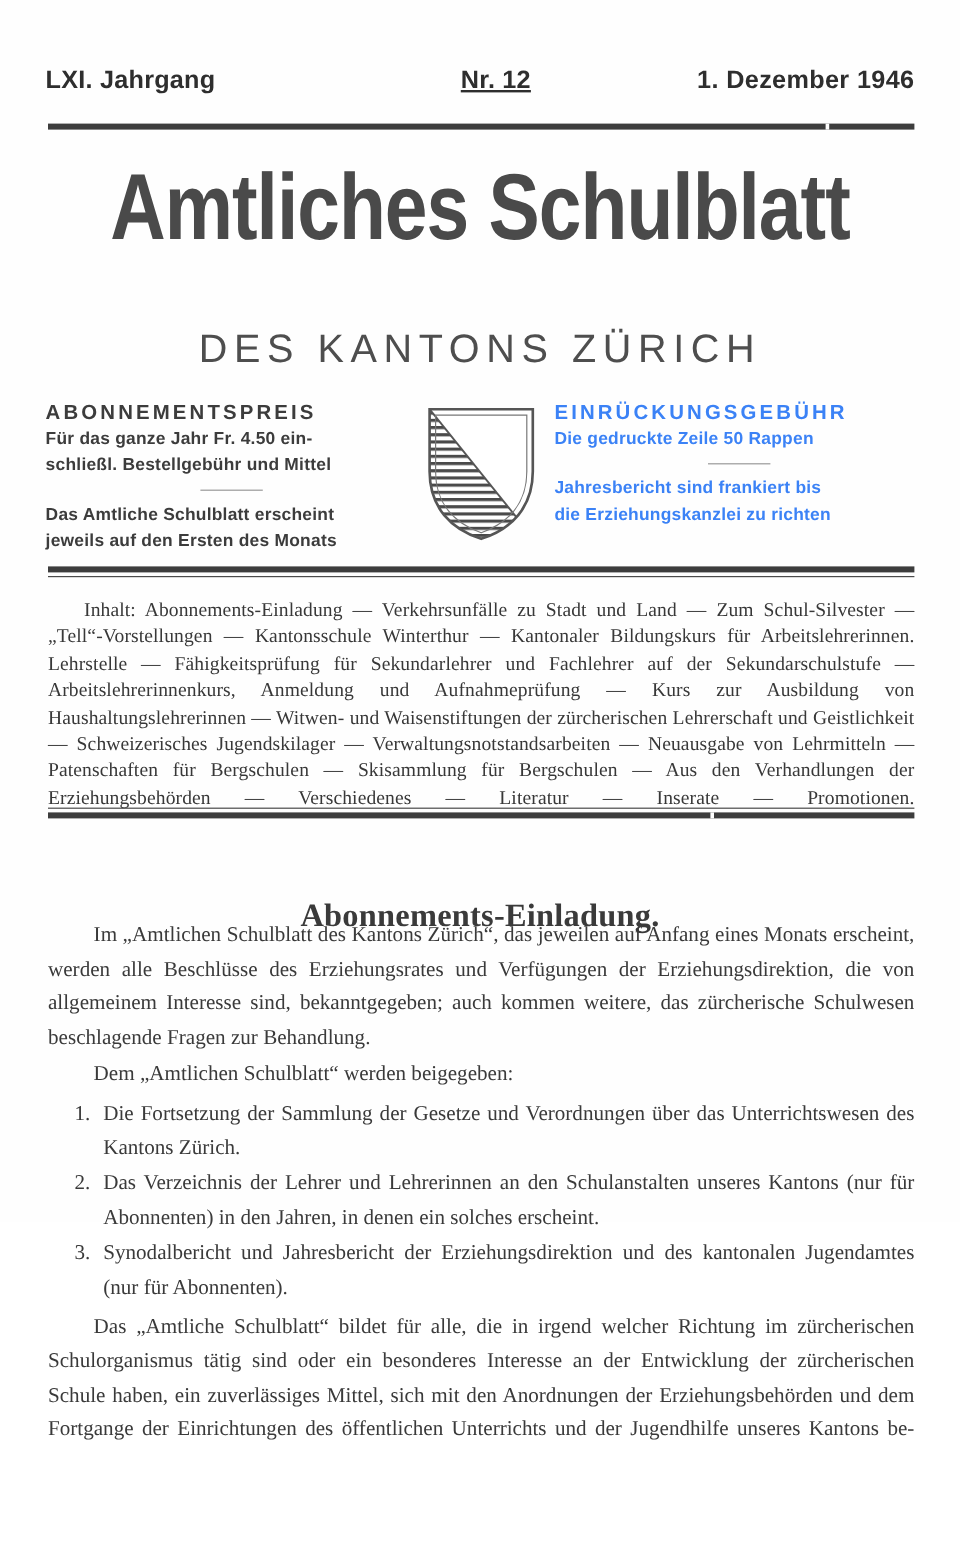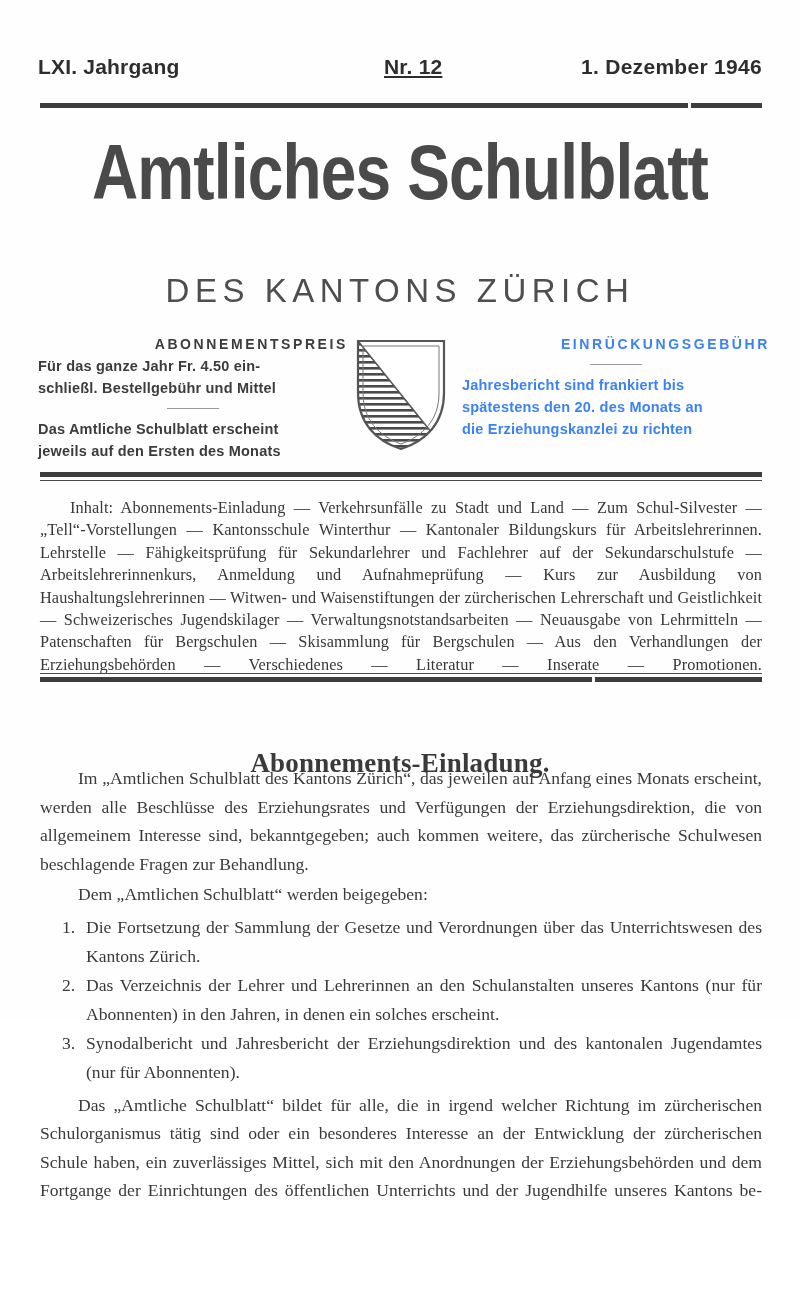--- a/index.html
+++ b/index.html
@@ -105,23 +105,22 @@
     width: 308px;
     font-family: "Liberation Sans", sans-serif;
     font-size: 14.5px;
     line-height: 22px;
     color: #3b82f6;
     font-weight: bold;
   }
   .info-head {
     letter-spacing: 2.6px;
     font-weight: bold;
-    font-size: 14px;
+    font-size: 17px;
     white-space: nowrap;
-    text-align: right;
   }
   .info-line { letter-spacing: 0.2px; }
   .info-sep {
     width: 52px;
     height: 1px;
     background: #9a9a9a;
     margin: 9px auto 9px auto;
   }
   .info-right .info-sep { margin: 9px auto 9px auto; }
 
@@ -246,23 +245,23 @@
         <polygon points="4,4 4,116 94,116" fill="url(#hatch)"></polygon>
         <line x1="4" y1="4" x2="94" y2="116" stroke="#555555" stroke-width="1.6"></line>
       </g>
       <path d="M4,4 L90,4 L90,56 C90,86 72,104 47,112 C22,104 4,86 4,56 Z" fill="none" stroke="#555555" stroke-width="2.2"></path>
       <path d="M9,9 L85,9 L85,56 C85,83 69,99 47,107 C25,99 9,83 9,56 Z" fill="none" stroke="#777777" stroke-width="1"></path>
     </svg>
   </div>
 
   <div class="info-right">
     <div class="info-head">EINRÜCKUNGSGEBÜHR</div>
+    <div class="info-line">Die gedruckte Zeile 50 Rappen</div>
     <div class="info-sep"></div>
     <div class="info-line">Jahresbericht sind frankiert bis</div>
-    <div class="info-line">spätestens den 20. des Monats an</div>
     <div class="info-line">die Erziehungskanzlei zu richten</div>
   </div>
 
   <div class="rule-thick toc-rule-top-thick"></div>
   <div class="rule-thin toc-rule-top-thin"></div>
 
   <div class="toc">
     <span class="indent"></span><span>Inhalt:  Abonnements-Einladung — Verkehrsunfälle zu Stadt und Land — Zum Schul-Silvester — „Tell“-Vorstellungen — Kantonsschule Winterthur — Kantonaler Bildungskurs für Arbeitslehrerinnen. Lehrstelle — Fähigkeitsprüfung für Sekundarlehrer und Fachlehrer auf der Sekundarschulstufe — Arbeitslehrerinnenkurs, Anmeldung und Aufnahmeprüfung — Kurs zur Ausbildung von Haushaltungslehrerinnen — Witwen- und Waisenstiftungen der zürcherischen Lehrerschaft und Geistlichkeit — Schweizerisches Jugendskilager — Verwaltungsnotstandsarbeiten — Neuausgabe von Lehrmitteln — Patenschaften für Bergschulen — Skisammlung für Bergschulen — Aus den Verhandlungen der Erziehungsbehörden — Verschiedenes — Literatur — Inserate — Promotionen.</span>
   </div>
 

